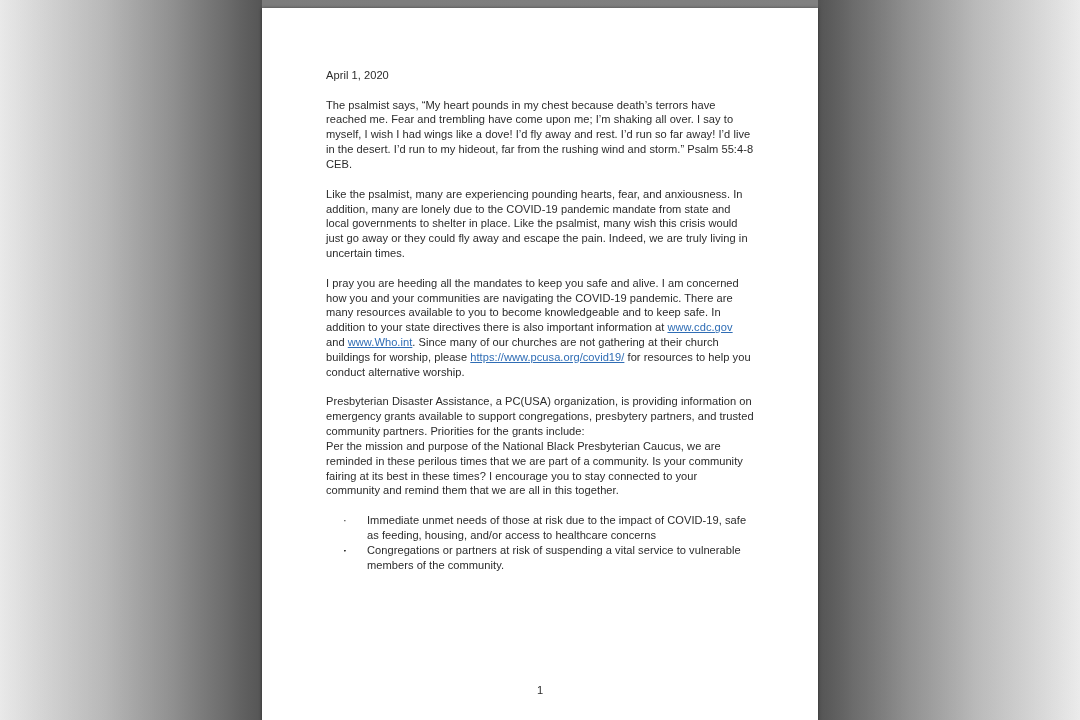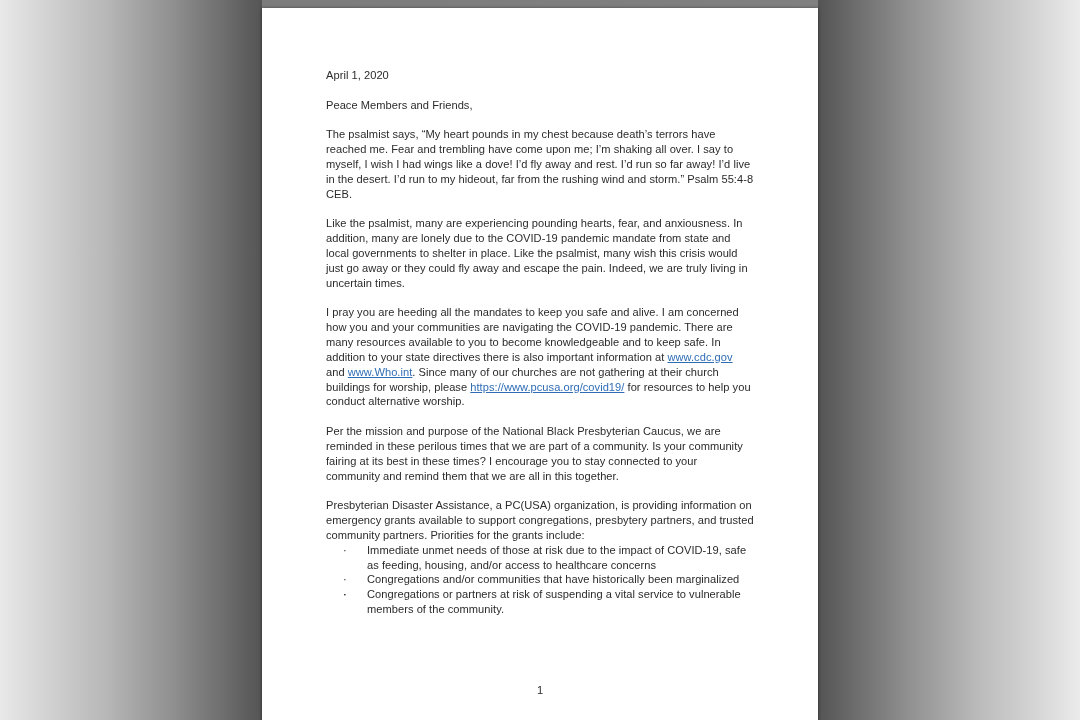--- a/index.html
+++ b/index.html
@@ -140,35 +140,34 @@
 
   <div class="gutter gutter-left"></div>
   <div class="gutter gutter-right"></div>
 
   <div id="page">
 
     <div id="page-content" class="doc-text">
 
       <p class="para">April 1, 2020</p>
 
-      <p class="para">Peace Members and Friends,</p>
 
       <p class="para">The psalmist says, “My heart pounds in my chest because death’s terrors have reached me. Fear and trembling have come upon me; I’m shaking all over. I say to myself, I wish I had wings like a dove! I’d fly away and rest. I’d run so far away! I’d live in the desert. I’d run to my hideout, far from the rushing wind and storm.” Psalm 55:4-8 CEB.</p>
 
       <p class="para">Like the psalmist, many are experiencing pounding hearts, fear, and anxiousness. In addition, many are lonely due to the COVID-19 pandemic mandate from state and local governments to shelter in place. Like the psalmist, many wish this crisis would just go away or they could fly away and escape the pain. Indeed, we are truly living in uncertain times.</p>
 
       <p class="para"><span>I pray you are heeding all the mandates to keep you safe and alive. I am concerned how you and your communities are navigating the COVID-19 pandemic. There are many resources available to you to become knowledgeable and to keep safe. In addition to your state directives there is also important information at </span><a class="doclink" href="#">www.cdc.gov</a><span> and </span><a class="doclink" href="#">www.Who.int</a><span>. Since many of our churches are not gathering at their church buildings for worship, please </span><a class="doclink" href="#">https://www.pcusa.org/covid19/</a><span> for resources to help you conduct alternative worship.</span></p>
 
+      <p class="para tight">Presbyterian Disaster Assistance, a PC(USA) organization, is providing information on emergency grants available to support congregations, presbytery partners, and trusted community partners. Priorities for the grants include:</p>
+
       <p class="para">Per the mission and purpose of the National Black Presbyterian Caucus, we are reminded in these perilous times that we are part of a community.  Is your community fairing at its best in these times?  I encourage you to stay connected to your community and remind them that we are all in this together.</p>
-
-      <p class="para tight">Presbyterian Disaster Assistance, a PC(USA) organization, is providing information on emergency grants available to support congregations, presbytery partners, and trusted community partners. Priorities for the grants include:</p>
 
       <ul class="bullets">
         <li><span class="bullet-mark">·</span><span>Immediate unmet needs of those at risk due to the impact of COVID-19, safe as feeding, housing, and/or access to healthcare concerns</span></li>
-        <li><span class="bullet-mark">·</span><span>Congregations and/or communities that have historically been marginalized</span></li>
+        <li><span class="bullet-mark">·</span></li>
         <li><span class="bullet-mark">·</span></li>
         <li><span class="bullet-mark">·</span><span>Congregations or partners at risk of suspending a vital service to vulnerable members of the community.</span></li>
       </ul>
 
     </div>
 
     <div id="page-number">1</div>
 
   </div>
 </div>

